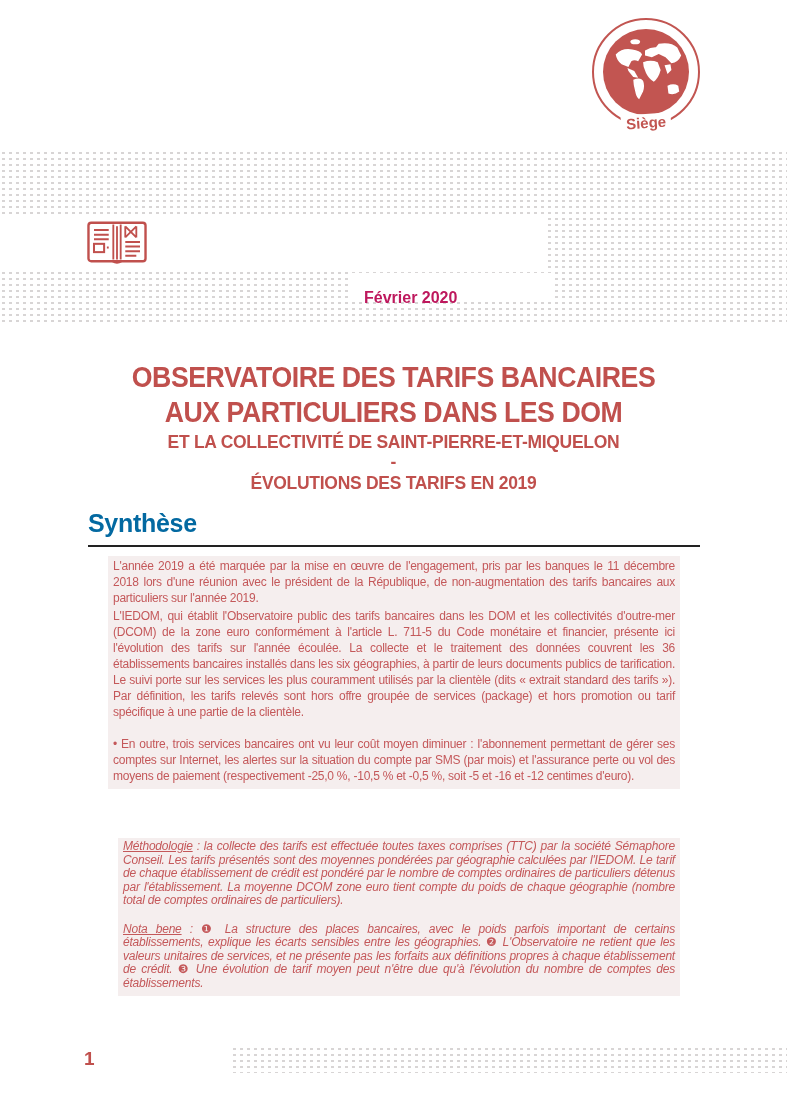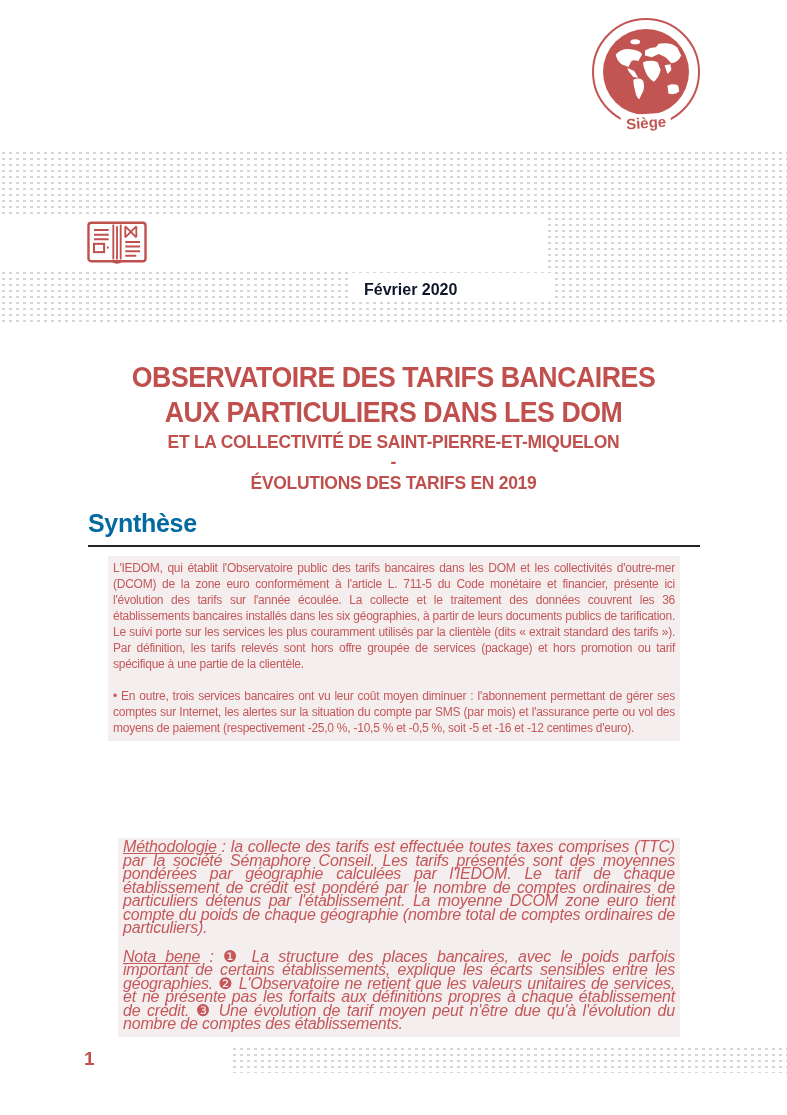--- a/index.html
+++ b/index.html
@@ -38,22 +38,22 @@
   .siege-label{display:inline-block;background:#ffffff;padding:0 5px;font-size:15px;
                font-weight:bold;color:#c25551;transform:rotate(-4deg);}
 
   
   .dotband{position:absolute;left:0;top:150px;width:787px;height:172px;}
   .strip1{position:absolute;left:0;top:66px;width:547px;height:52px;background:#ffffff;}
   .bookicon{position:absolute;left:85px;top:3px;width:64px;height:46px;}
   .band-title{position:absolute;left:170px;top:0;height:52px;line-height:52px;
               font-size:25px;font-weight:bold;color:#c0504d;letter-spacing:-.5px;white-space:nowrap;}
   .strip2{position:absolute;left:351px;top:123px;width:201px;height:25px;background:#ffffff;}
-  .band-date{position:absolute;left:13px;top:4px;height:25px;line-height:25px;
-             font-size:16px;font-weight:bold;color:#0f172a;}
+  .band-date{position:absolute;left:13px;top:12px;height:25px;line-height:25px;
+             font-size:16px;font-weight:bold;color:#be185d;}
 
   
   .doc-title{position:absolute;left:0;top:360px;width:787px;text-align:center;
              color:#c0504d;font-weight:bold;transform:scaleX(.92);transform-origin:50% 0;}
   .t-big{font-size:29px;line-height:35px;letter-spacing:-.5px;}
   .t-small{font-size:19px;line-height:23px;letter-spacing:-.3px;}
   .t-dash{font-size:19px;line-height:18px;}
 
   
   .section-title{position:absolute;left:88px;top:509px;font-size:25px;font-weight:bold;
@@ -62,21 +62,21 @@
 
   .block1{position:absolute;left:108px;top:556px;width:562px;background:#f5eeee;
           color:#c4585a;font-size:12px;line-height:16px;text-align:justify;
           letter-spacing:-.25px;padding:2px 5px 5px 5px;}
   .block1 p{margin:0;}
   .block1 p.p2{margin-top:2px;}
   .block1 p.b1{margin-top:10px;font-weight:bold;}
   .block1 p.b2{margin-top:16px;}
 
   .block2{position:absolute;left:118px;top:838px;width:552px;background:#f5eeee;
-          color:#c4585a;font-size:16px;line-height:13.5px;text-align:justify;
+          color:#c4585a;font-size:12px;line-height:13.5px;text-align:justify;
           font-style:italic;letter-spacing:-.2px;padding:2px 5px 6px 5px;}
   .block2 p{margin:0;}
   .block2 p.nb{margin-top:15px;}
   .ul{text-decoration:underline;}
 
   
   .footer-num{position:absolute;left:84px;top:1048px;font-size:19px;font-weight:bold;color:#c0504d;}
   .footer-dots{position:absolute;left:231px;top:1046px;width:556px;height:27px;}
 </style>
 </head>
@@ -134,20 +134,21 @@
     <div class="t-big">AUX PARTICULIERS DANS LES DOM</div>
     <div class="t-small">ET LA COLLECTIVITÉ DE SAINT-PIERRE-ET-MIQUELON</div>
     <div class="t-dash">-</div>
     <div class="t-small">ÉVOLUTIONS DES TARIFS EN 2019</div>
   </div>
 
   <div class="section-title">Synthèse</div>
   <div class="section-rule"></div>
 
   <div class="block1">
+    <p class="p1">L'année 2019 a été marquée par la mise en œuvre de l'engagement, pris par les banques le 11 décembre 2018 lors d'une réunion avec le président de la République, de non-augmentation des tarifs bancaires aux particuliers sur l'année 2019.</p>
     <p class="p2">L'IEDOM, qui établit l'Observatoire public des tarifs bancaires dans les DOM et les collectivités d'outre-mer (DCOM) de la zone euro conformément à l'article L. 711-5 du Code monétaire et financier, présente ici l'évolution des tarifs sur l'année écoulée. La collecte et le traitement des données couvrent les 36 établissements bancaires installés dans les six géographies, à partir de leurs documents publics de tarification. Le suivi porte sur les services les plus couramment utilisés par la clientèle (dits « extrait standard des tarifs »). Par définition, les tarifs relevés sont hors offre groupée de services (package) et hors promotion ou tarif spécifique à une partie de la clientèle.</p>
     <p class="b2">• En outre, trois services bancaires ont vu leur coût moyen diminuer : l'abonnement permettant de gérer ses comptes sur Internet, les alertes sur la situation du compte par SMS (par mois) et l'assurance perte ou vol des moyens de paiement (respectivement -25,0 %, -10,5 % et -0,5 %, soit -5 et -16 et -12 centimes d'euro).</p>
   </div>
 
   <div class="block2">
     <p><span class="ul">Méthodologie</span><span> : la collecte des tarifs est effectuée toutes taxes comprises (TTC) par la société Sémaphore Conseil. Les tarifs présentés sont des moyennes pondérées par géographie calculées par l'IEDOM. Le tarif de chaque établissement de crédit est pondéré par le nombre de comptes ordinaires de particuliers détenus par l'établissement. La moyenne DCOM zone euro tient compte du poids de chaque géographie (nombre total de comptes ordinaires de particuliers).</span></p>
     <p class="nb"><span class="ul">Nota bene</span><span> : ❶ La structure des places bancaires, avec le poids parfois important de certains établissements, explique les écarts sensibles entre les géographies. ❷ L'Observatoire ne retient que les valeurs unitaires de services, et ne présente pas les forfaits aux définitions propres à chaque établissement de crédit. ❸ Une évolution de tarif moyen peut n'être due qu'à l'évolution du nombre de comptes des établissements.</span></p>
   </div>
 
   <div class="footer-num">1</div>

